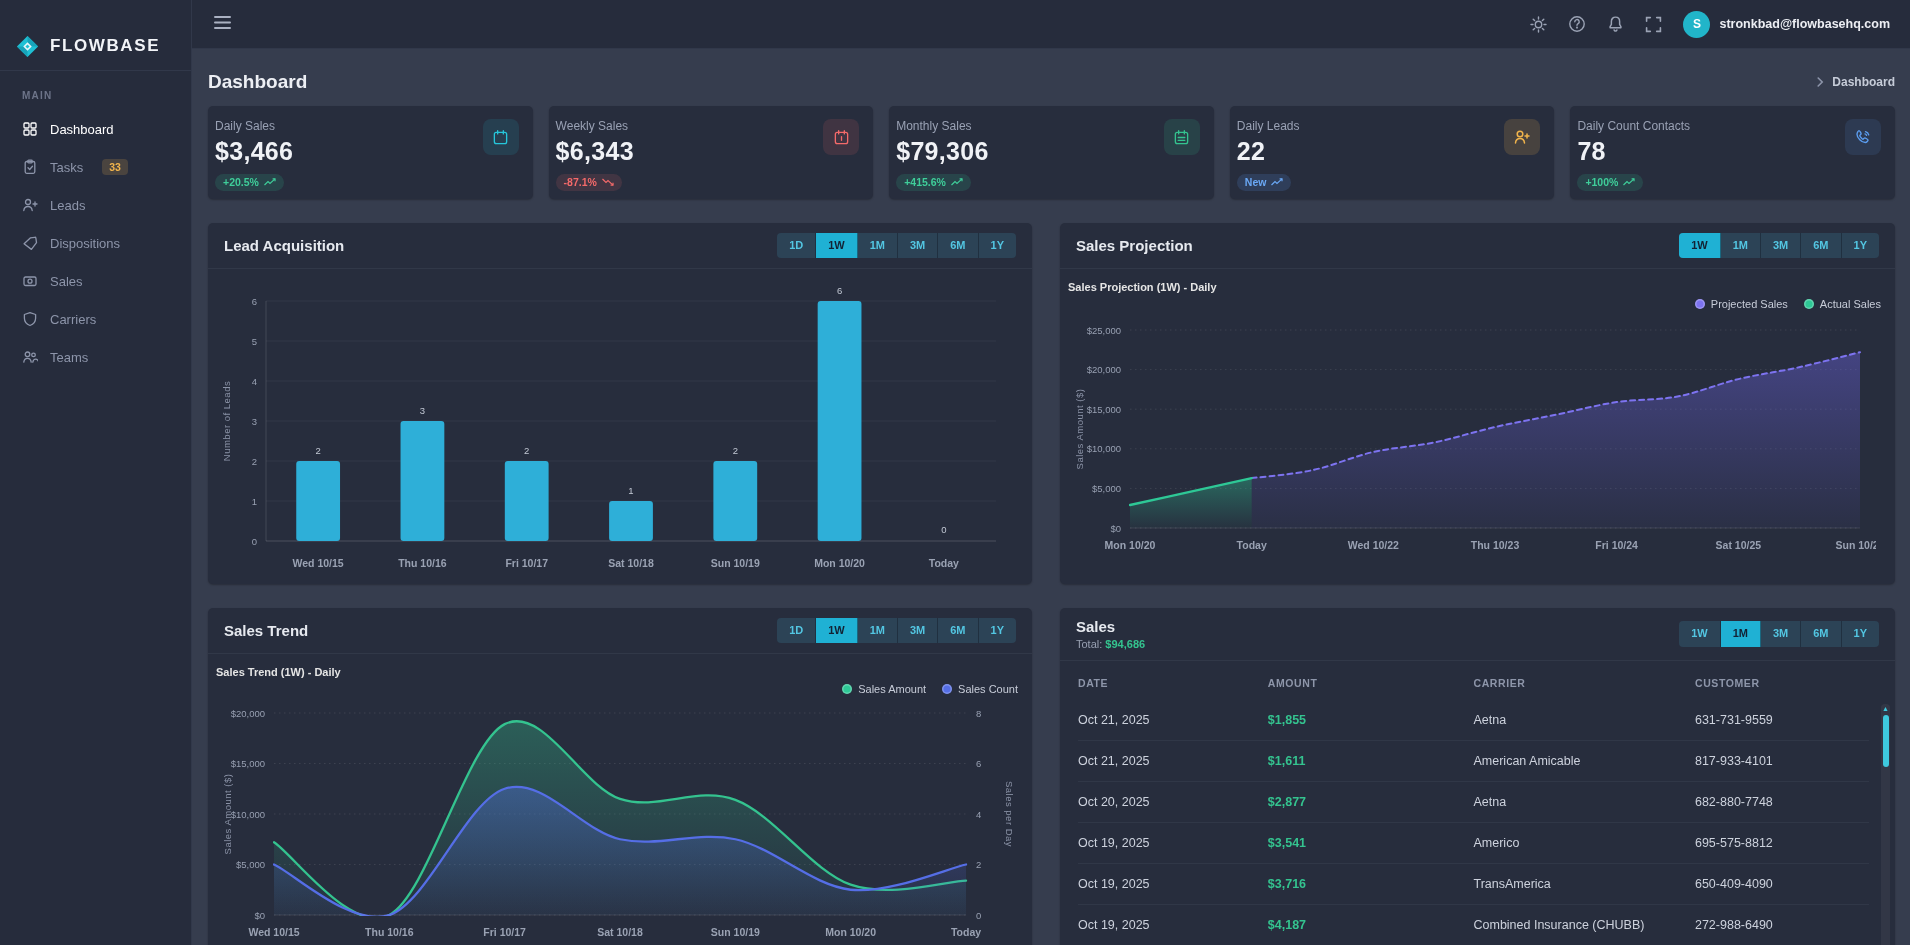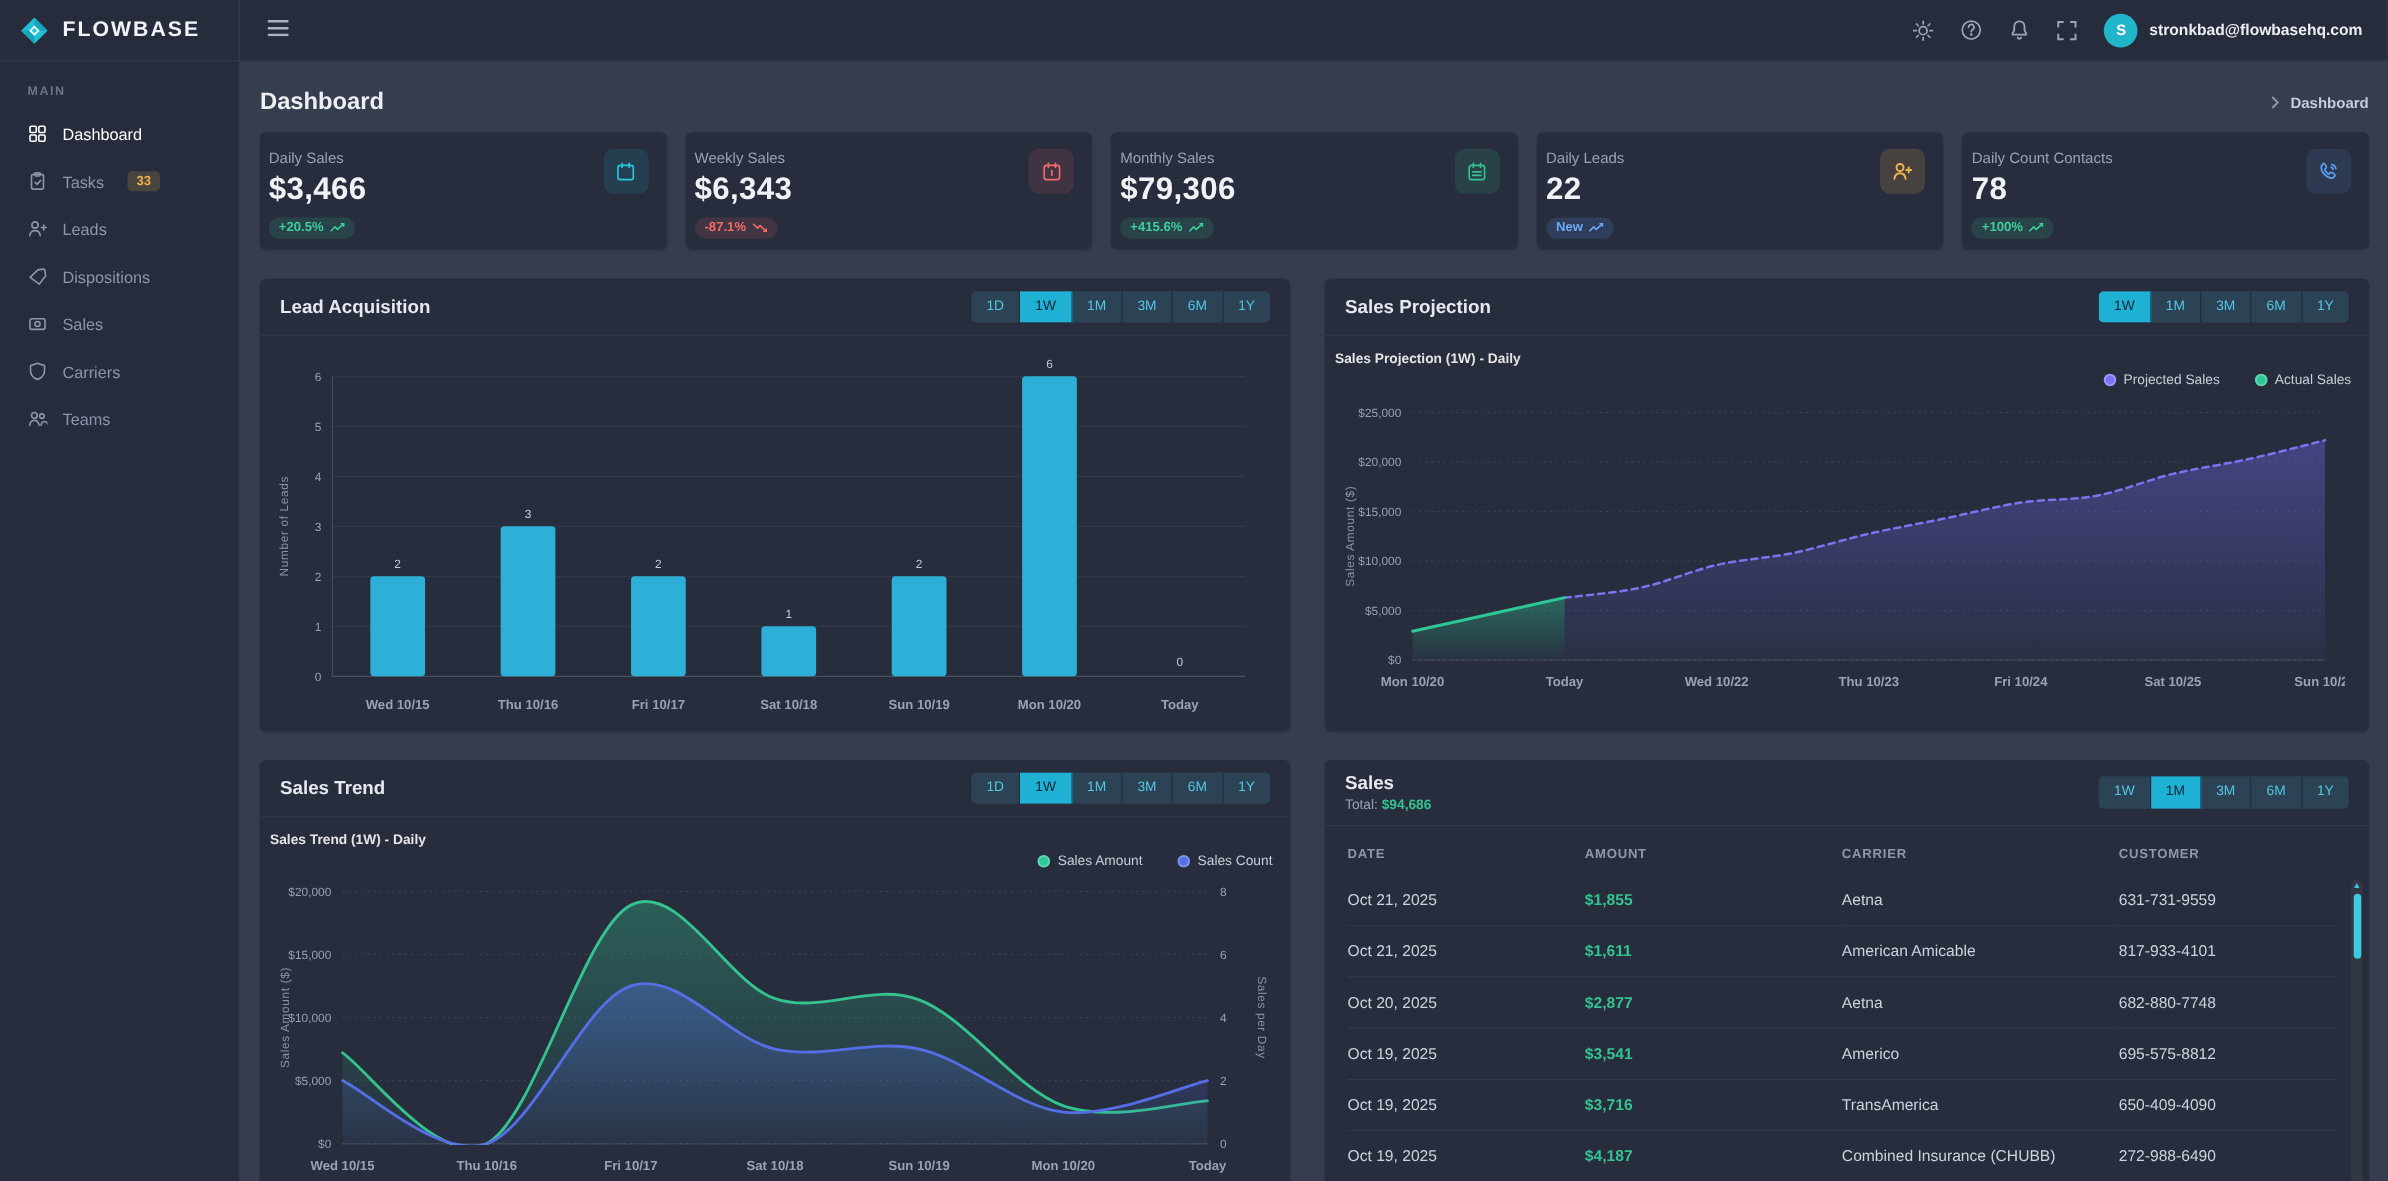--- a/index.html
+++ b/index.html
@@ -2,21 +2,21 @@
 <html><head>
 <meta charset="utf-8">
 <style>
   html,body{margin:0;padding:0;background:#363d4e;font-family:"Liberation Sans",sans-serif;}
   body{width:1910px;height:945px;overflow:hidden;}
   *{box-sizing:border-box;}
   .app{position:relative;width:1910px;height:945px;background:#363d4e;}
 
   
   .sidebar{position:absolute;left:0;top:0;width:192px;height:100%;background:#262c3c;border-right:1px solid #31384a;z-index:5;}
-  .brand{height:49px;display:flex;align-items:center;gap:10px;padding-left:15px;border-bottom:1px solid #31384a;}
+  .brand{height:49px;display:flex;align-items:center;gap:10px;padding-left:15px;border-bottom:1px solid #31384a;margin-top:22px;}
   .brand-name{color:#f2f4f8;font-weight:700;font-size:17px;letter-spacing:1.6px;}
   .nav-section-label{padding:19px 0 9px 22px;font-size:10px;font-weight:700;letter-spacing:1.2px;color:#6d7489;}
   .nav-item{display:flex;align-items:center;gap:12px;height:38px;padding-left:22px;color:#8d95aa;font-size:13px;text-decoration:none;cursor:pointer;}
   .nav-item svg{flex:0 0 auto;}
   .nav-item.active{color:#ffffff;}
   .badge-count{margin-left:7px;background:rgba(241,180,76,.18);color:#f1b44c;font-size:10.5px;font-weight:700;padding:2.5px 7px;border-radius:4px;line-height:1;}
 
   
   .topbar{position:absolute;left:192px;right:0;top:0;height:49px;background:#262c3c;border-bottom:1px solid #31384a;display:flex;align-items:center;justify-content:space-between;padding:0 20px 0 18px;z-index:4;}
   .hamburger{background:none;border:none;color:#aab1c2;cursor:pointer;padding:4px;}
@@ -50,26 +50,26 @@
   .kpi-icon.blue{background:rgba(91,157,240,.12);color:#5b9df0;}
 
   
   .grid-row{display:grid;grid-template-columns:824px 1fr;gap:28px;margin-top:24px;}
   .row1{height:361px;}
   .row2{height:400px;}
   .panel{position:relative;background:#272d3d;border-radius:5px;box-shadow:0 1px 2px rgba(0,0,0,.28);overflow:hidden;display:flex;flex-direction:column;}
   .panel-head{display:flex;align-items:center;justify-content:space-between;padding:10px 16px;border-bottom:1px solid #313848;min-height:44px;}
   .panel-title{font-size:15px;font-weight:700;color:#e6e9ef;}
   .range-group{display:flex;border-radius:4px;overflow:hidden;background:#2c4356;}
-  .range-btn{padding:6px 12px;font-size:11px;font-weight:400;color:#53c6e2;background:transparent;border:none;border-right:1px solid rgba(20,29,42,.5);cursor:pointer;font-family:inherit;line-height:1.2;}
+  .range-btn{padding:6px 12px;font-size:11px;font-weight:700;color:#53c6e2;background:transparent;border:none;border-right:1px solid rgba(20,29,42,.5);cursor:pointer;font-family:inherit;line-height:1.2;}
   .range-btn:last-child{border-right:none;text-align:center;}
   .range-btn.active{background:#1fb1d4;color:#132234;}
   .panel-body{flex:1;padding:6px 10px 0;}
   .chart-title{font-size:11px;font-weight:600;color:#e5e5e5;padding:12px 8px 0;}
-  .legend-row{display:flex;justify-content:flex-end;gap:28px;padding:5px 14px 0;align-items:flex-end;}
+  .legend-row{display:flex;justify-content:flex-end;gap:16px;padding:5px 14px 0;align-items:flex-end;}
   .legend-item{display:flex;align-items:center;gap:6px;font-size:11px;color:#c7ccd8;}
   .legend-dot{width:10px;height:10px;border-radius:50%;box-shadow:inset 0 0 0 1.5px rgba(255,255,255,.25);}
   .dot-indigo{background:#7d73f0;}
   .dot-green{background:#2ec896;}
   .dot-blue{background:#556ee6;}
 
   
   .sales-head-left{display:flex;flex-direction:column;gap:3px;}
   .total-line{font-size:11px;color:#98a0b2;}
   .total-value{color:#34c38f;font-weight:700;}

